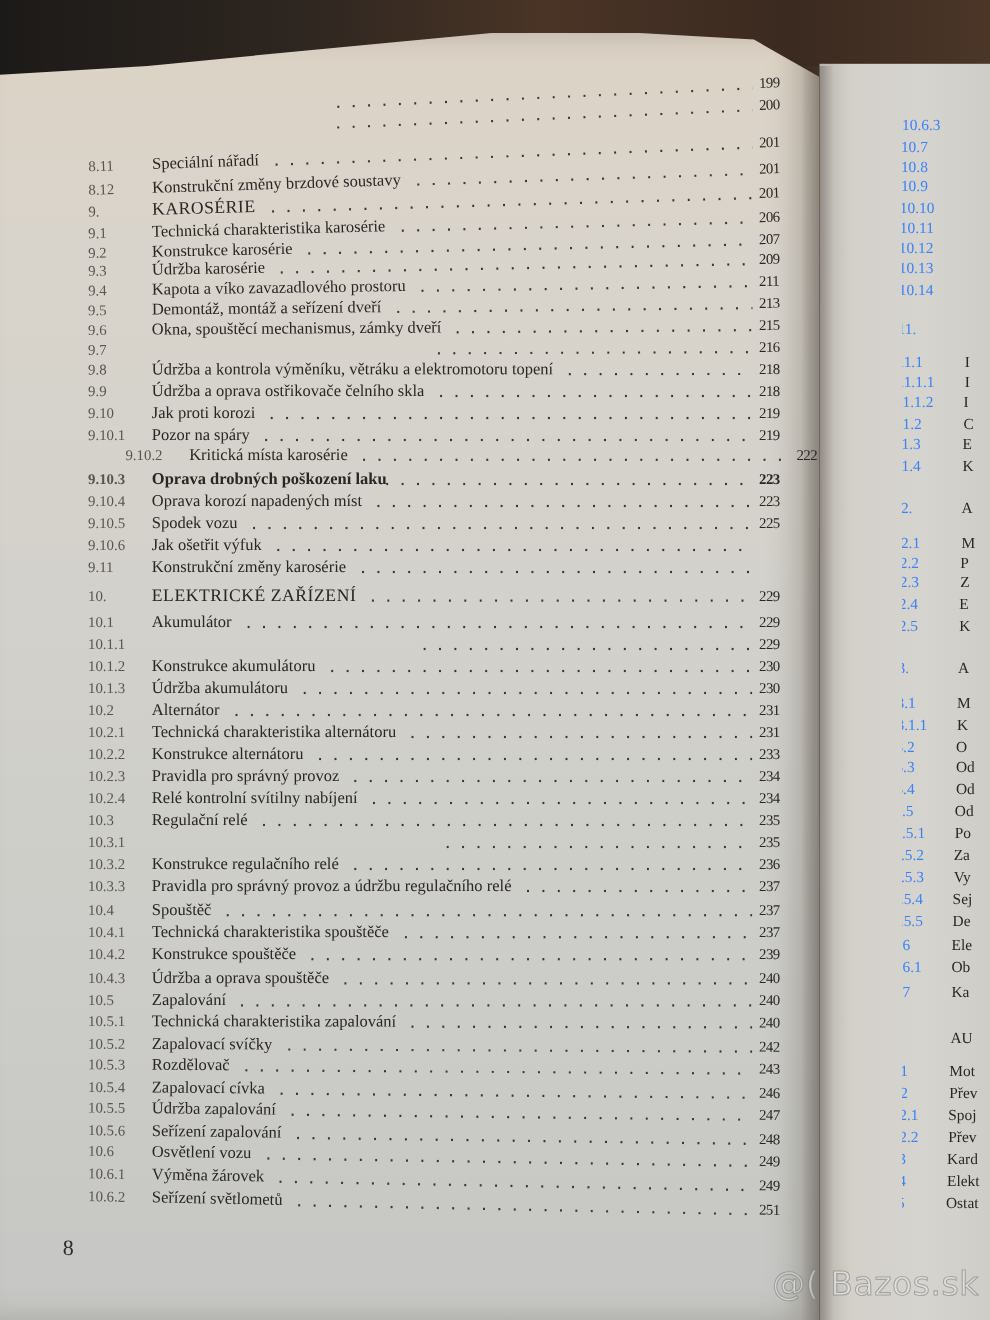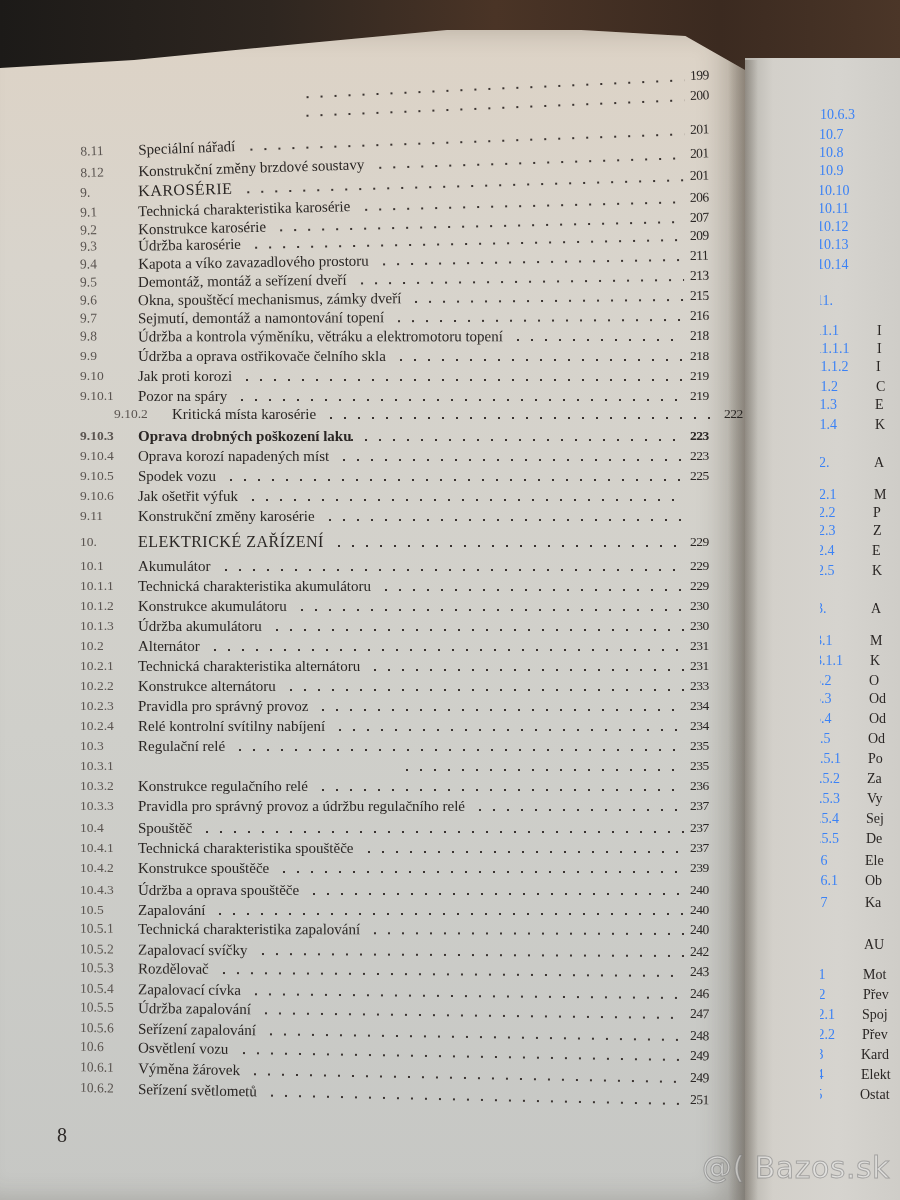--- a/index.html
+++ b/index.html
@@ -120,21 +120,20 @@
       <span class="toc-page">213</span>
     </div>
     <div class="toc-row" style="top: 286px; transform: rotate(-0.43deg); transform-origin: 690px 10px;">
       <span class="toc-num">9.6</span>
       <span class="toc-title">Okna, spouštěcí mechanismus, zámky dveří</span>
       <span class="toc-leader" style="left: 409.424px; width: 274.576px;"></span>
       <span class="toc-page">215</span>
     </div>
     <div class="toc-row" style="top: 306px; transform: rotate(-0.23deg); transform-origin: 690px 10px;">
       <span class="toc-num">9.7</span>
-      <span class="toc-title">Sejmutí, demontáž a namontování topení</span>
       <span class="toc-leader" style="left: 392.281px; width: 291.719px;"></span>
       <span class="toc-page">216</span>
     </div>
     <div class="toc-row" style="top: 326px; transform: rotate(-0.04deg); transform-origin: 690px 10px;">
       <span class="toc-num">9.8</span>
       <span class="toc-title">Údržba a kontrola výměníku, větráku a elektromotoru topení</span>
       <span class="toc-leader" style="left: 510.904px; width: 173.096px;"></span>
       <span class="toc-page">218</span>
     </div>
     <div class="toc-row" style="top: 346px; transform-origin: 690px 10px;">
@@ -198,21 +197,20 @@
       <span class="toc-page">229</span>
     </div>
     <div class="toc-row" style="top: 556px; transform-origin: 690px 10px; font-family: Liberation Serif, serif;">
       <span class="toc-num">10.1</span>
       <span class="toc-title">Akumulátor</span>
       <span class="toc-leader" style="left: 218.5px; width: 465.5px;"></span>
       <span class="toc-page">229</span>
     </div>
     <div class="toc-row" style="top: 576px; transform-origin: 690px 10px;">
       <span class="toc-num">10.1.1</span>
-      <span class="toc-title">Technická charakteristika akumulátoru</span>
       <span class="toc-leader" style="left: 379.016px; width: 304.984px;"></span>
       <span class="toc-page">229</span>
     </div>
     <div class="toc-row" style="top: 596px; transform-origin: 690px 10px;">
       <span class="toc-num">10.1.2</span>
       <span class="toc-title">Konstrukce akumulátoru</span>
       <span class="toc-leader" style="left: 294.719px; width: 389.281px;"></span>
       <span class="toc-page">230</span>
     </div>
     <div class="toc-row" style="top: 616px; transform-origin: 690px 10px;">

